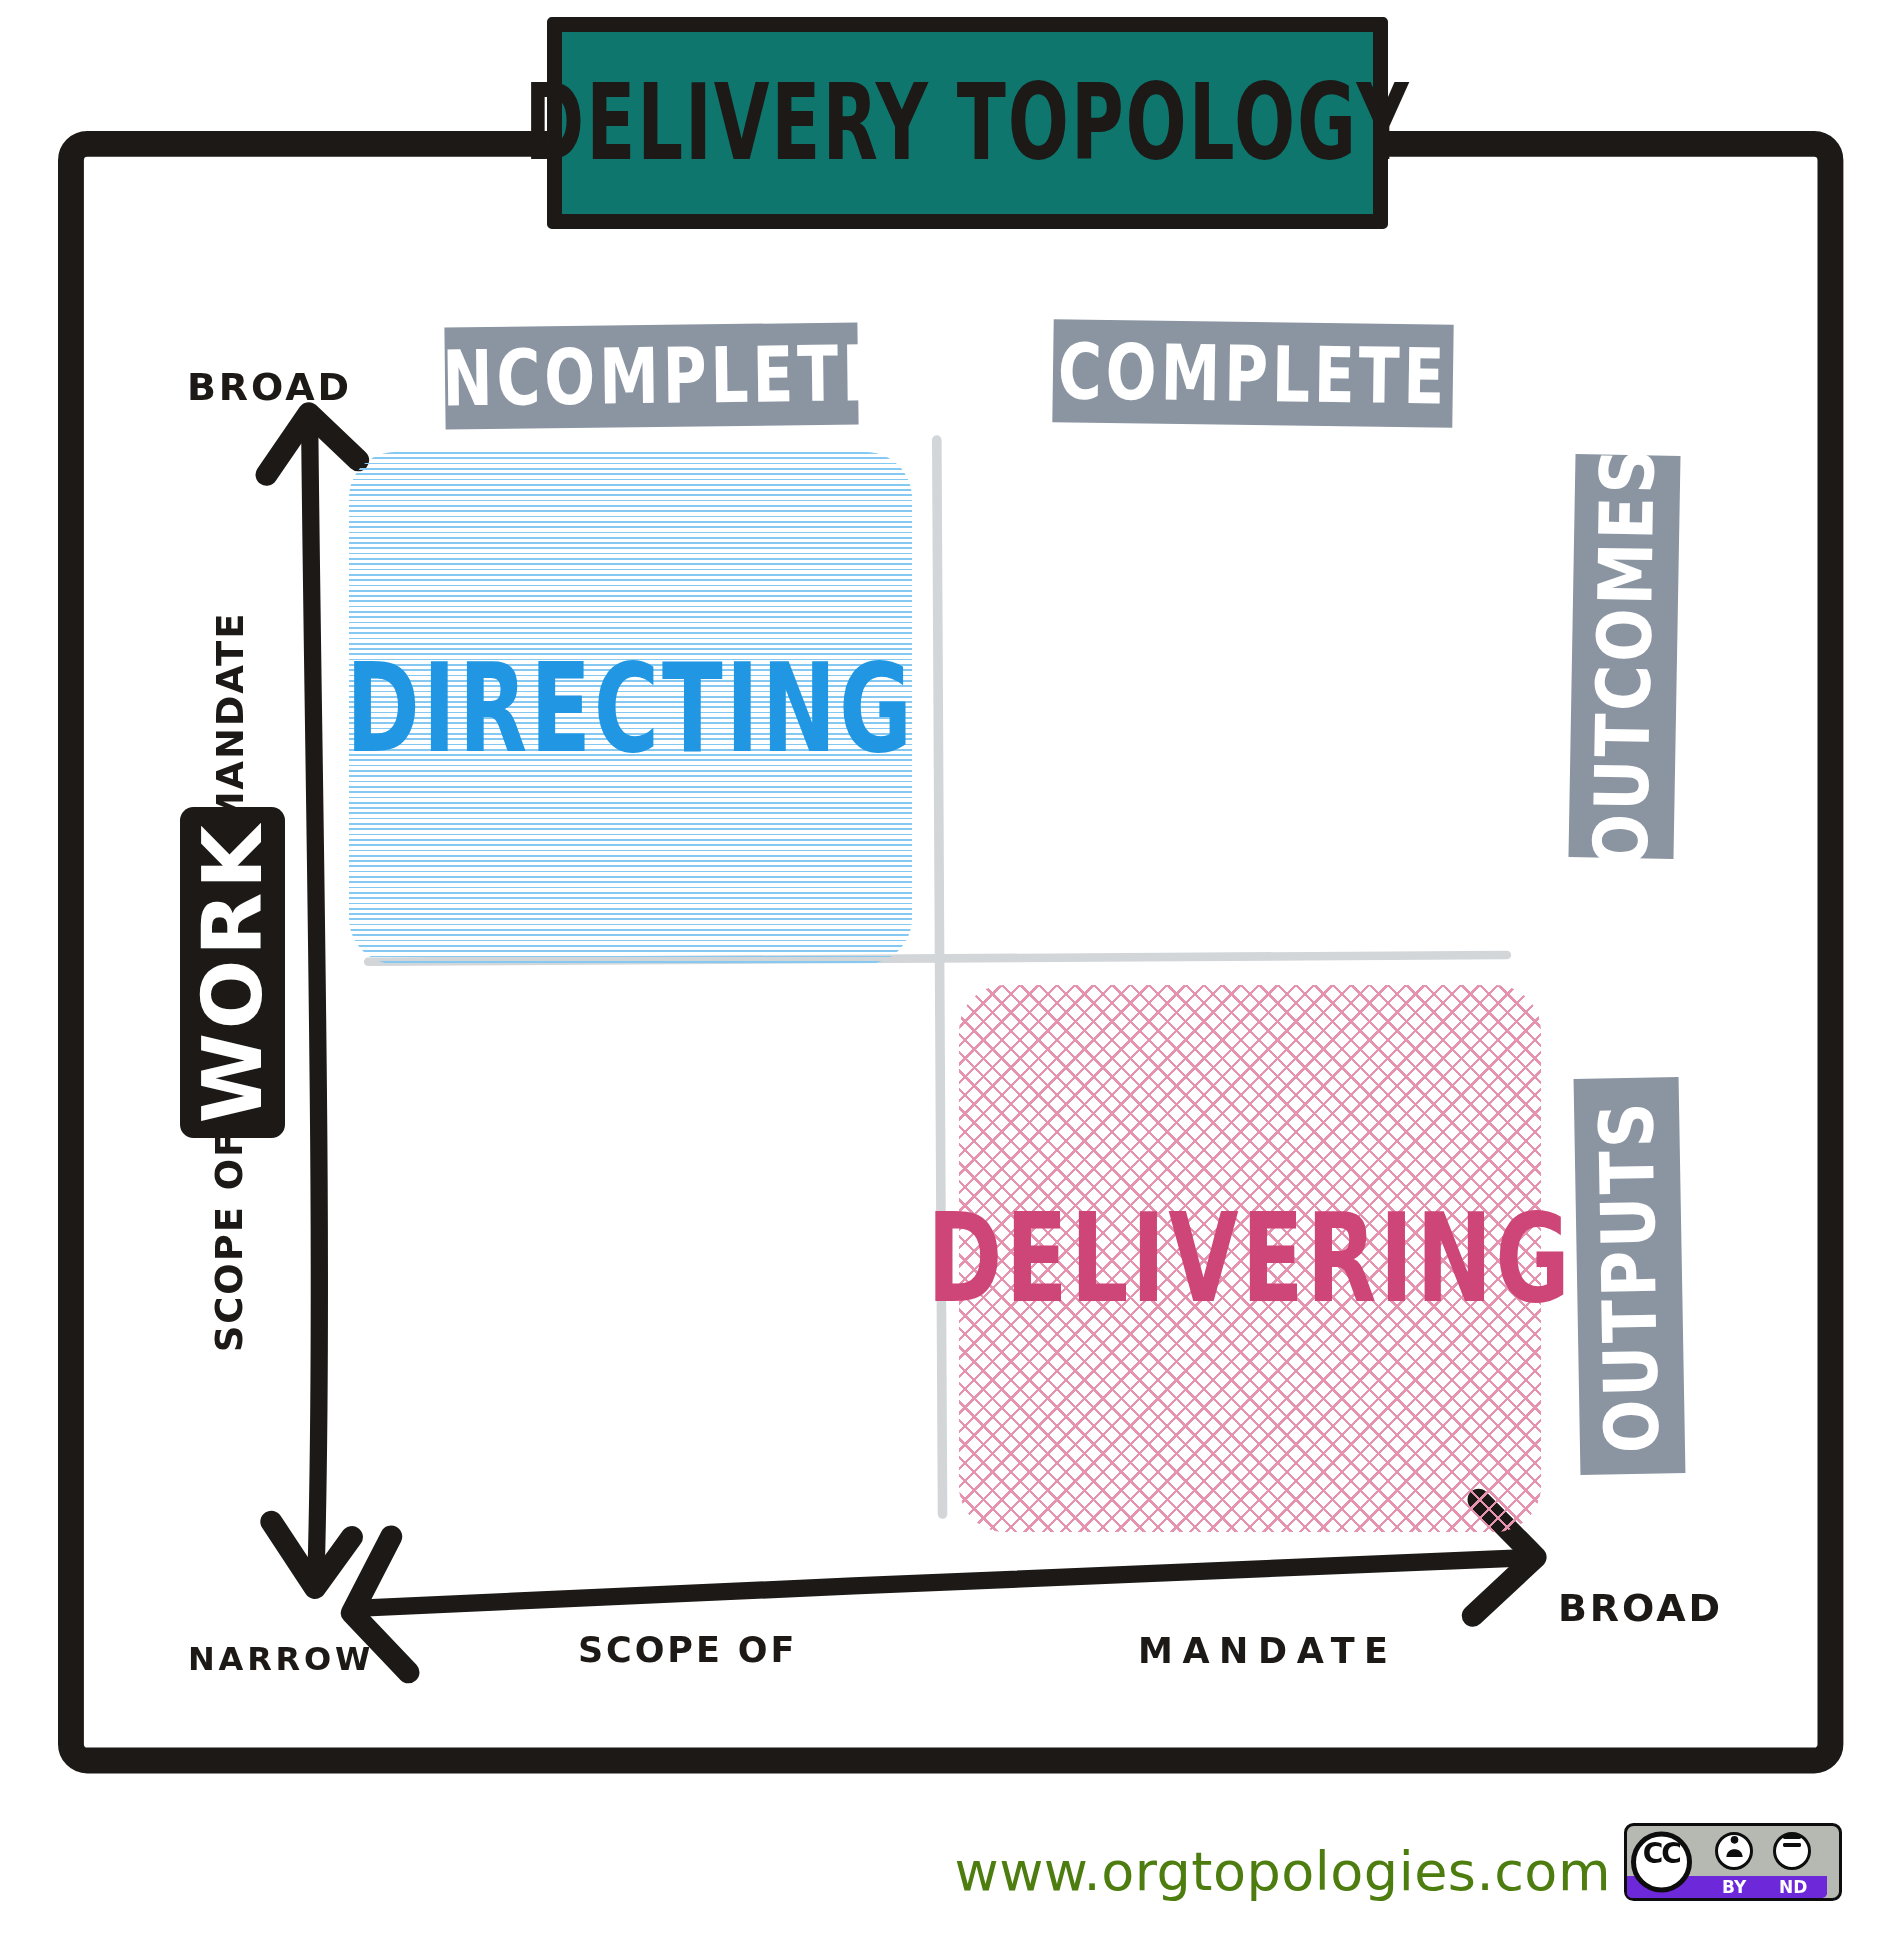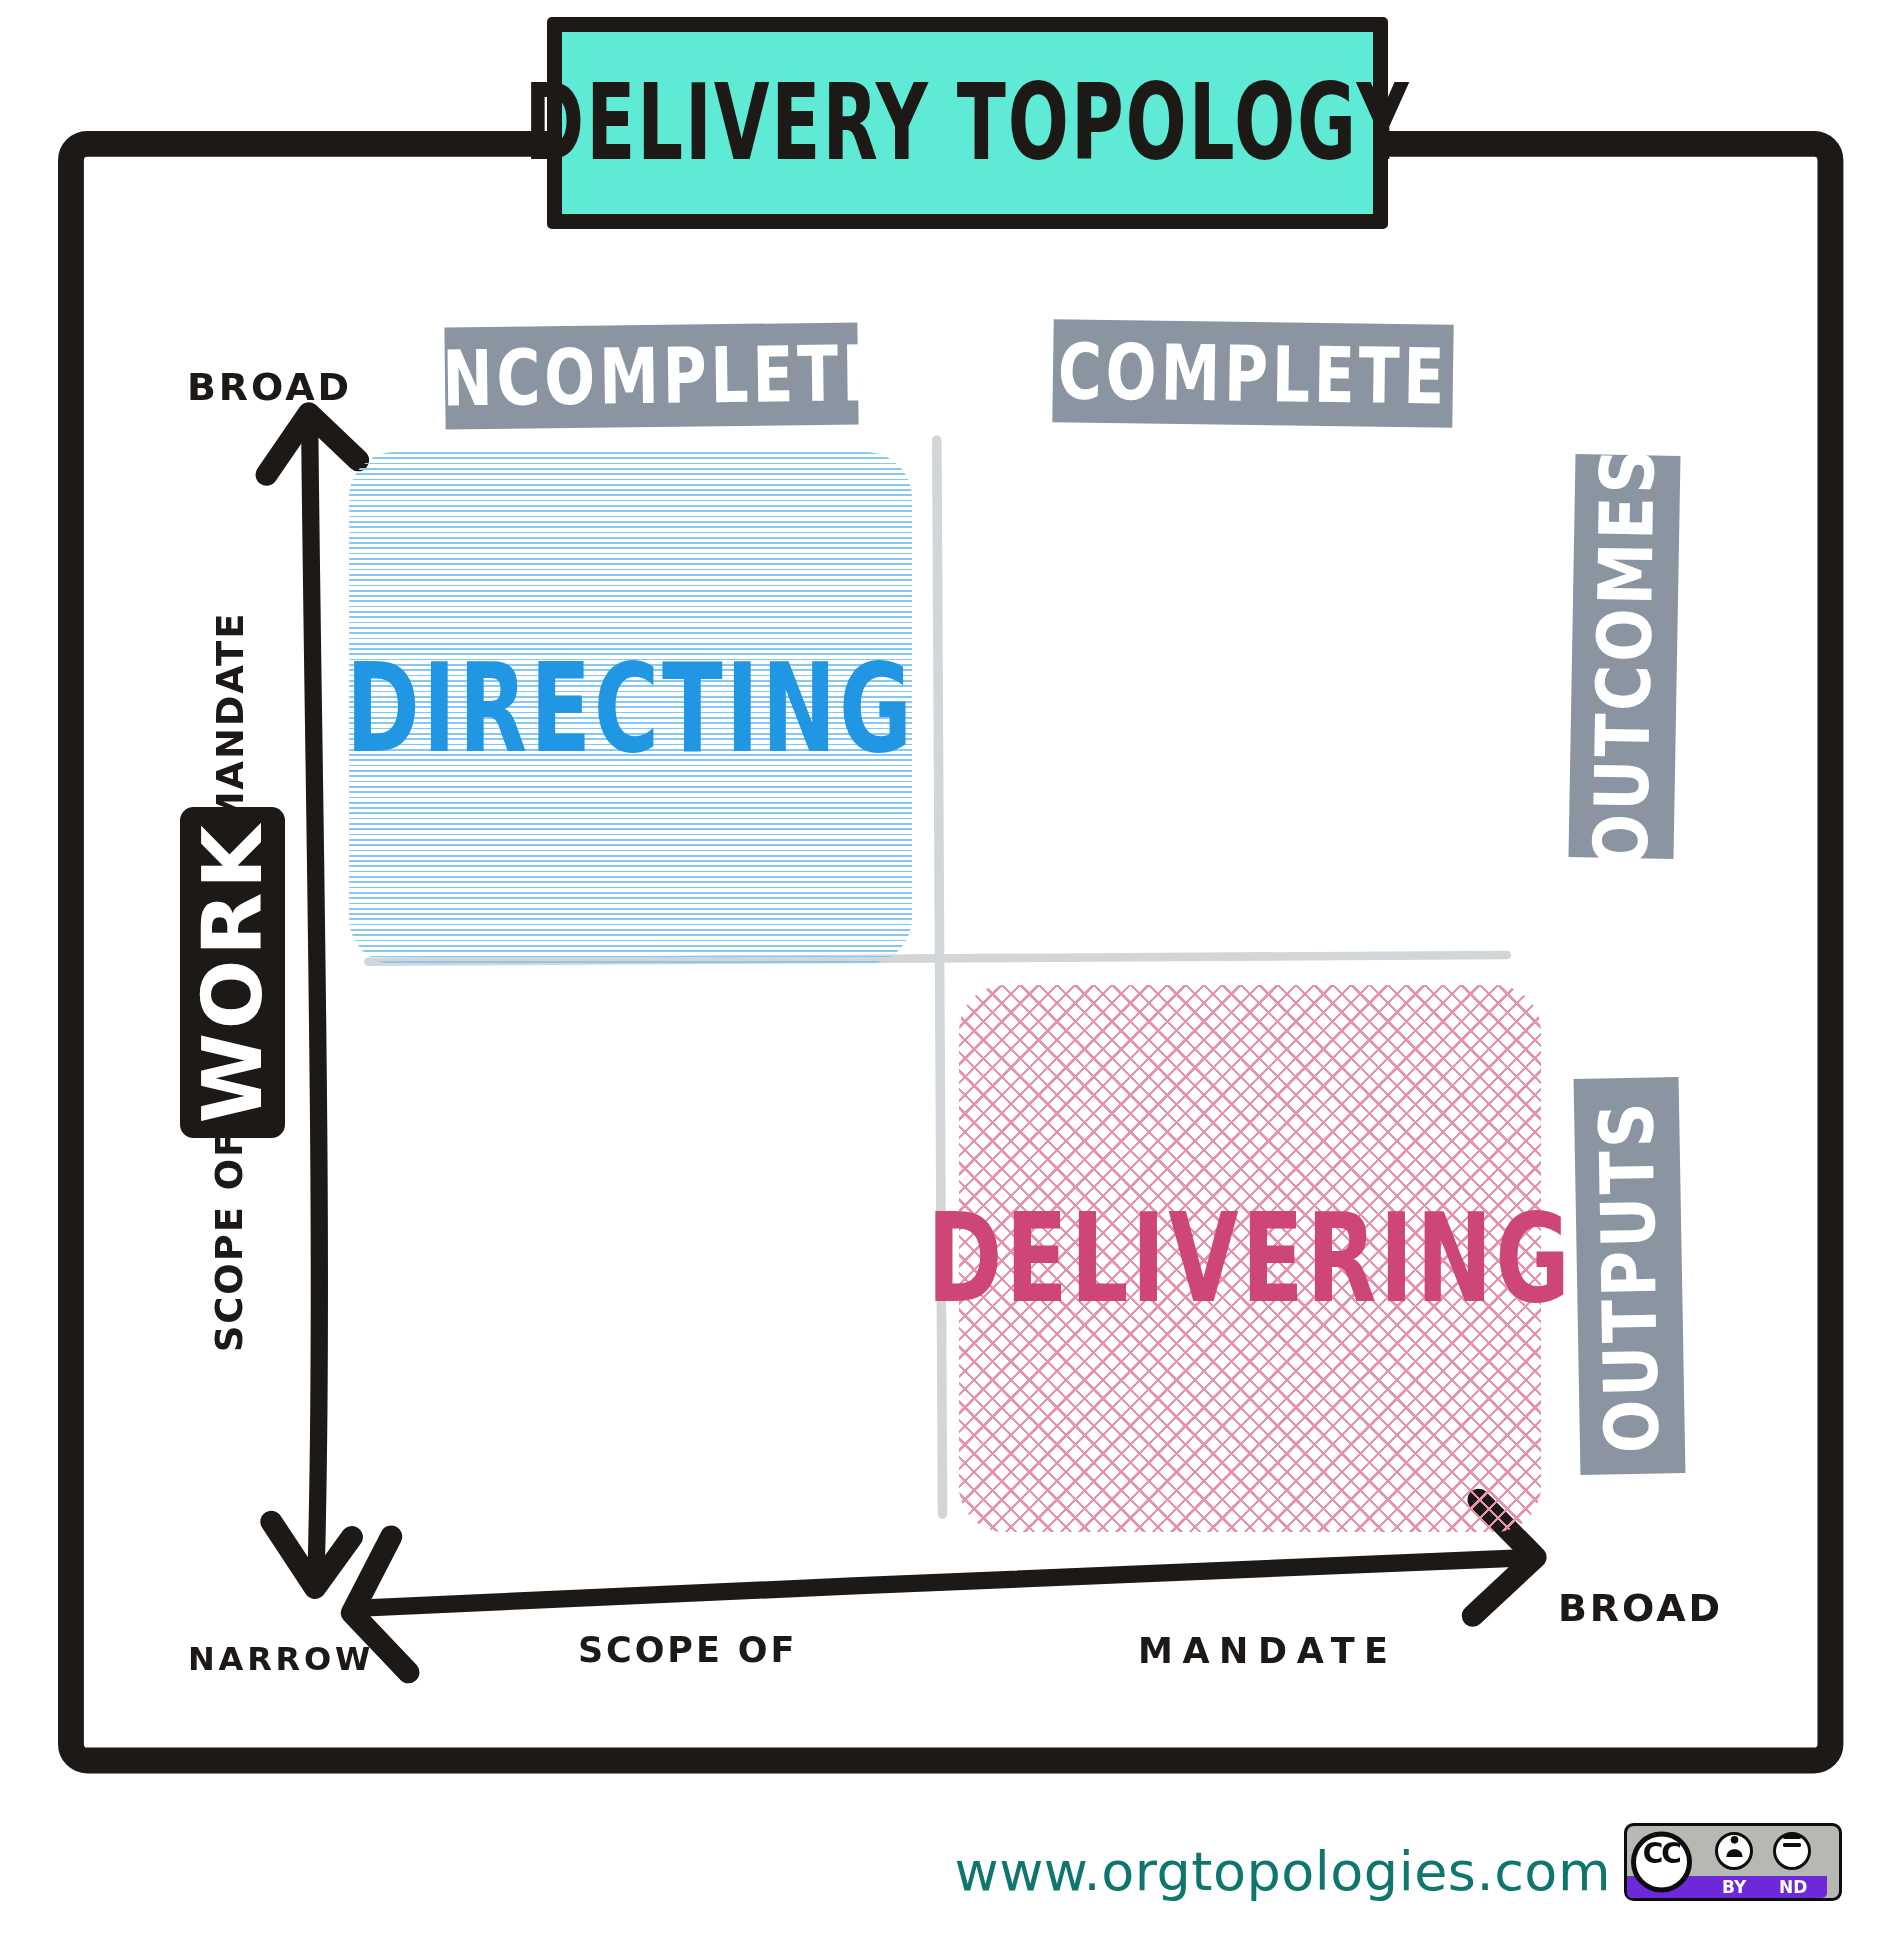--- a/index.html
+++ b/index.html
@@ -12,21 +12,21 @@
   }
   svg.layer{position:absolute;left:0;top:0;z-index:1;}
   .stroke-ink{stroke:var(--ink,#1c1916);fill:none;stroke-linecap:round;stroke-linejoin:round;}
   .stroke-div{stroke:var(--divider-gray,#d2d6d9);fill:none;stroke-linecap:round;}
 
   .abs{position:absolute;}
 
   
   .title-box{
     left:547px;top:17px;width:841px;height:212px;
-    background:#5eead4;border:15.3px solid var(--ink,#1c1916);
+    background:#0f766e;border:15.3px solid var(--ink,#1c1916);
     border-radius:4.8px;z-index:5;
     display:flex;align-items:center;justify-content:center;
     box-sizing:border-box;
   }
   .title-text{
     display:inline-block;font-size:72px;font-weight:bold;letter-spacing:1.9px;
     transform:scaleY(1.45);white-space:nowrap;color:var(--ink,#1c1916);
   }
 
   
@@ -71,21 +71,21 @@
     transform:translate(-50%,-50%) rotate(-90deg);
   }
   .badge-black{
     background:var(--ink,#1c1916);z-index:4;border-radius:13.4px;
     display:flex;align-items:center;justify-content:center;color:#ffffff;
   }
   .badge-black .lbl{display:inline-block;font-weight:bold;white-space:nowrap;}
 
   
   .website{
-    right:288px;top:1840px;font-size:54px;color:#0f766e;z-index:4;
+    right:288px;top:1840px;font-size:54px;color:#4d7c0f;z-index:4;
     letter-spacing:0.5px;
   }
   .cc-badge{
     left:1624px;top:1823px;width:218px;height:78px;z-index:4;
     background:#b5b9b1;border:3.8px solid #0d0d0d;border-radius:9.6px;
     box-sizing:border-box;overflow:visible;
   }
   .cc-strip{
     position:absolute;left:0;right:12px;bottom:0;height:21.6px;background:#6d28d9;
     border-radius:0 0 4.8px 4.8px;

